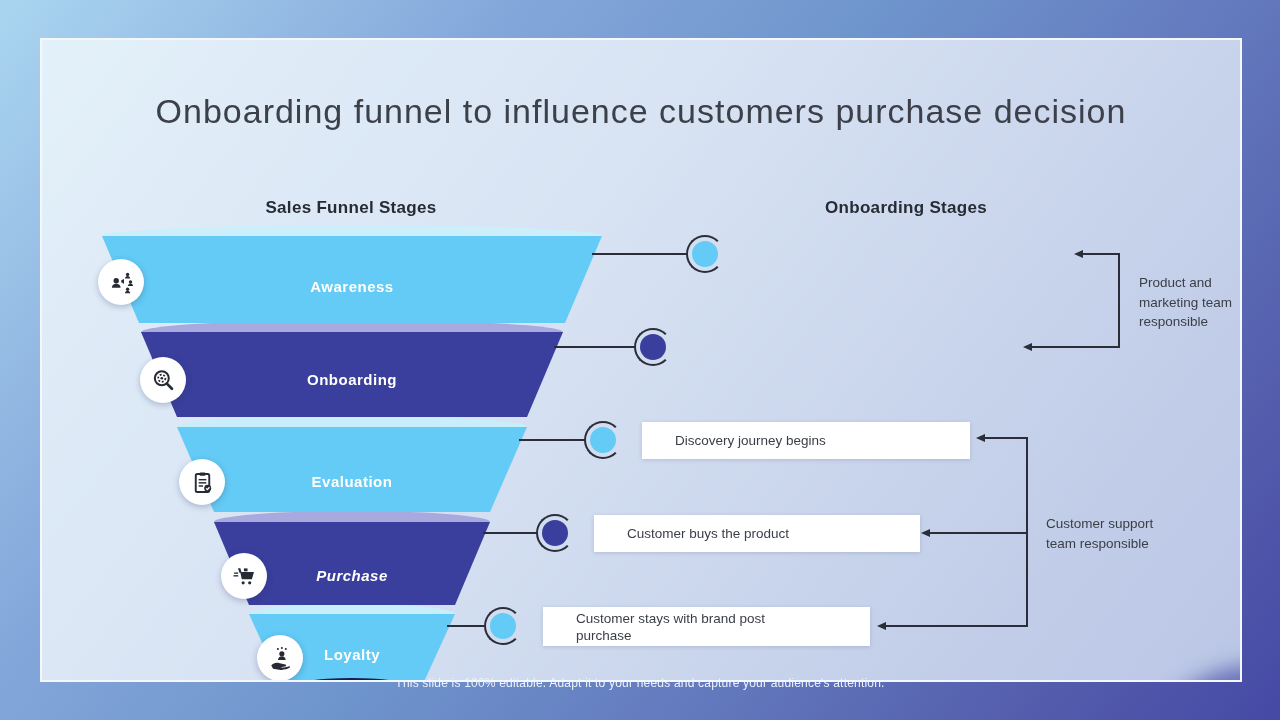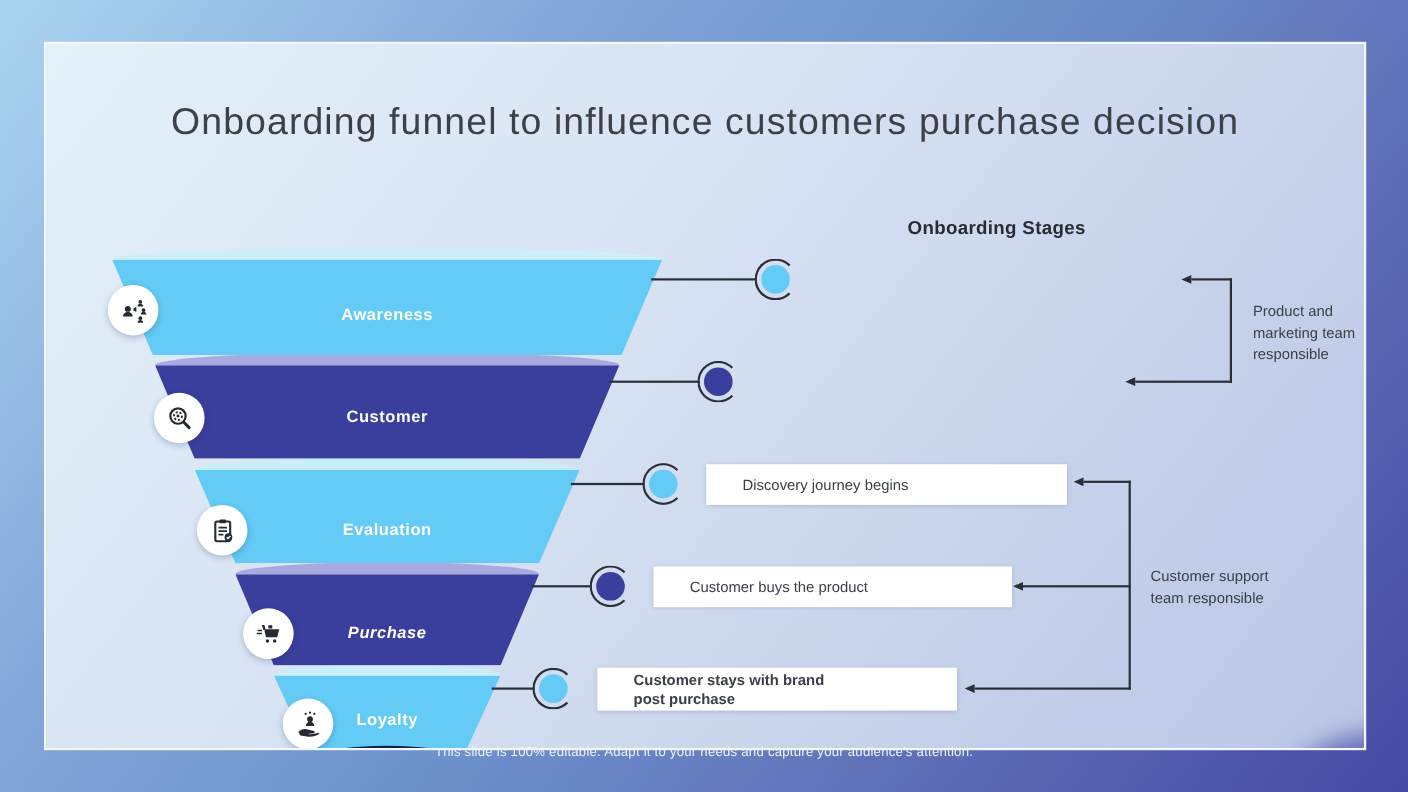--- a/index.html
+++ b/index.html
@@ -101,21 +101,21 @@
   .step-box {
     position:absolute; background:#ffffff; display:flex; align-items:center;
     padding-left:33px; font-size:13.5px; color:#3a3e47; z-index:2;
     box-shadow:0 1px 4px rgba(50,60,110,.18);
   }
   .b1 { left:700px; top:196px; width:328px; height:37px; }
   .b2 { left:651px; top:289px; width:326px; height:37px; }
   .b3 { left:600px; top:382px; width:328px; height:37px; }
   .b4 { left:552px; top:475px; width:326px; height:37px; }
   .b5 { left:501px; top:567px; width:327px; height:39px; }
-  .b5 .step-text { max-width:190px; line-height:17px;font-weight:bold; }
+  .b5 .step-text { max-width:190px; line-height:17px; }
 
   
   .bracket { position:absolute; background:#2b2e38; z-index:2; }
   .vA  { left:1076px; top:213px; width:2px; height:95px; }
   .hA1 { left:1041px; top:213px; width:37px; height:2px; }
   .hA2 { left:990px;  top:306px; width:88px; height:2px; }
   .vB  { left:984px;  top:397px; width:2px; height:190px; }
   .hB1 { left:943px;  top:397px; width:43px; height:2px; }
   .hB2 { left:888px;  top:492px; width:98px; height:2px; }
   .hB3 { left:844px;  top:585px; width:142px; height:2px; }
@@ -137,34 +137,35 @@
 </head>
 <body>
 
 <div class="frame">
 
   <div class="slide">
     <div class="ring"></div>
 
     <h1 class="title">Onboarding funnel to influence customers purchase decision</h1>
 
+    <div class="col-heading funnel-heading">Sales Funnel Stages</div>
     <div class="col-heading onboarding-heading">Onboarding Stages</div>
 
     <div class="ellipse e1"></div>
     <div class="ellipse e2"></div>
     <div class="ellipse e3"></div>
     <div class="ellipse e4"></div>
     <div class="ellipse e5"></div>
     <div class="ellipse e-base"></div>
 
     <div class="trap t1">
       <span class="stage-label">Awareness</span>
     </div>
     <div class="trap t2">
-      <span class="stage-label">Customer</span>
+      <span class="stage-label">Onboarding</span>
     </div>
     <div class="trap t3">
       <span class="stage-label">Evaluation</span>
     </div>
     <div class="trap t4">
       <span class="stage-label">Purchase</span>
     </div>
     <div class="trap t5">
       <span class="stage-label">Loyalty</span>
     </div>

